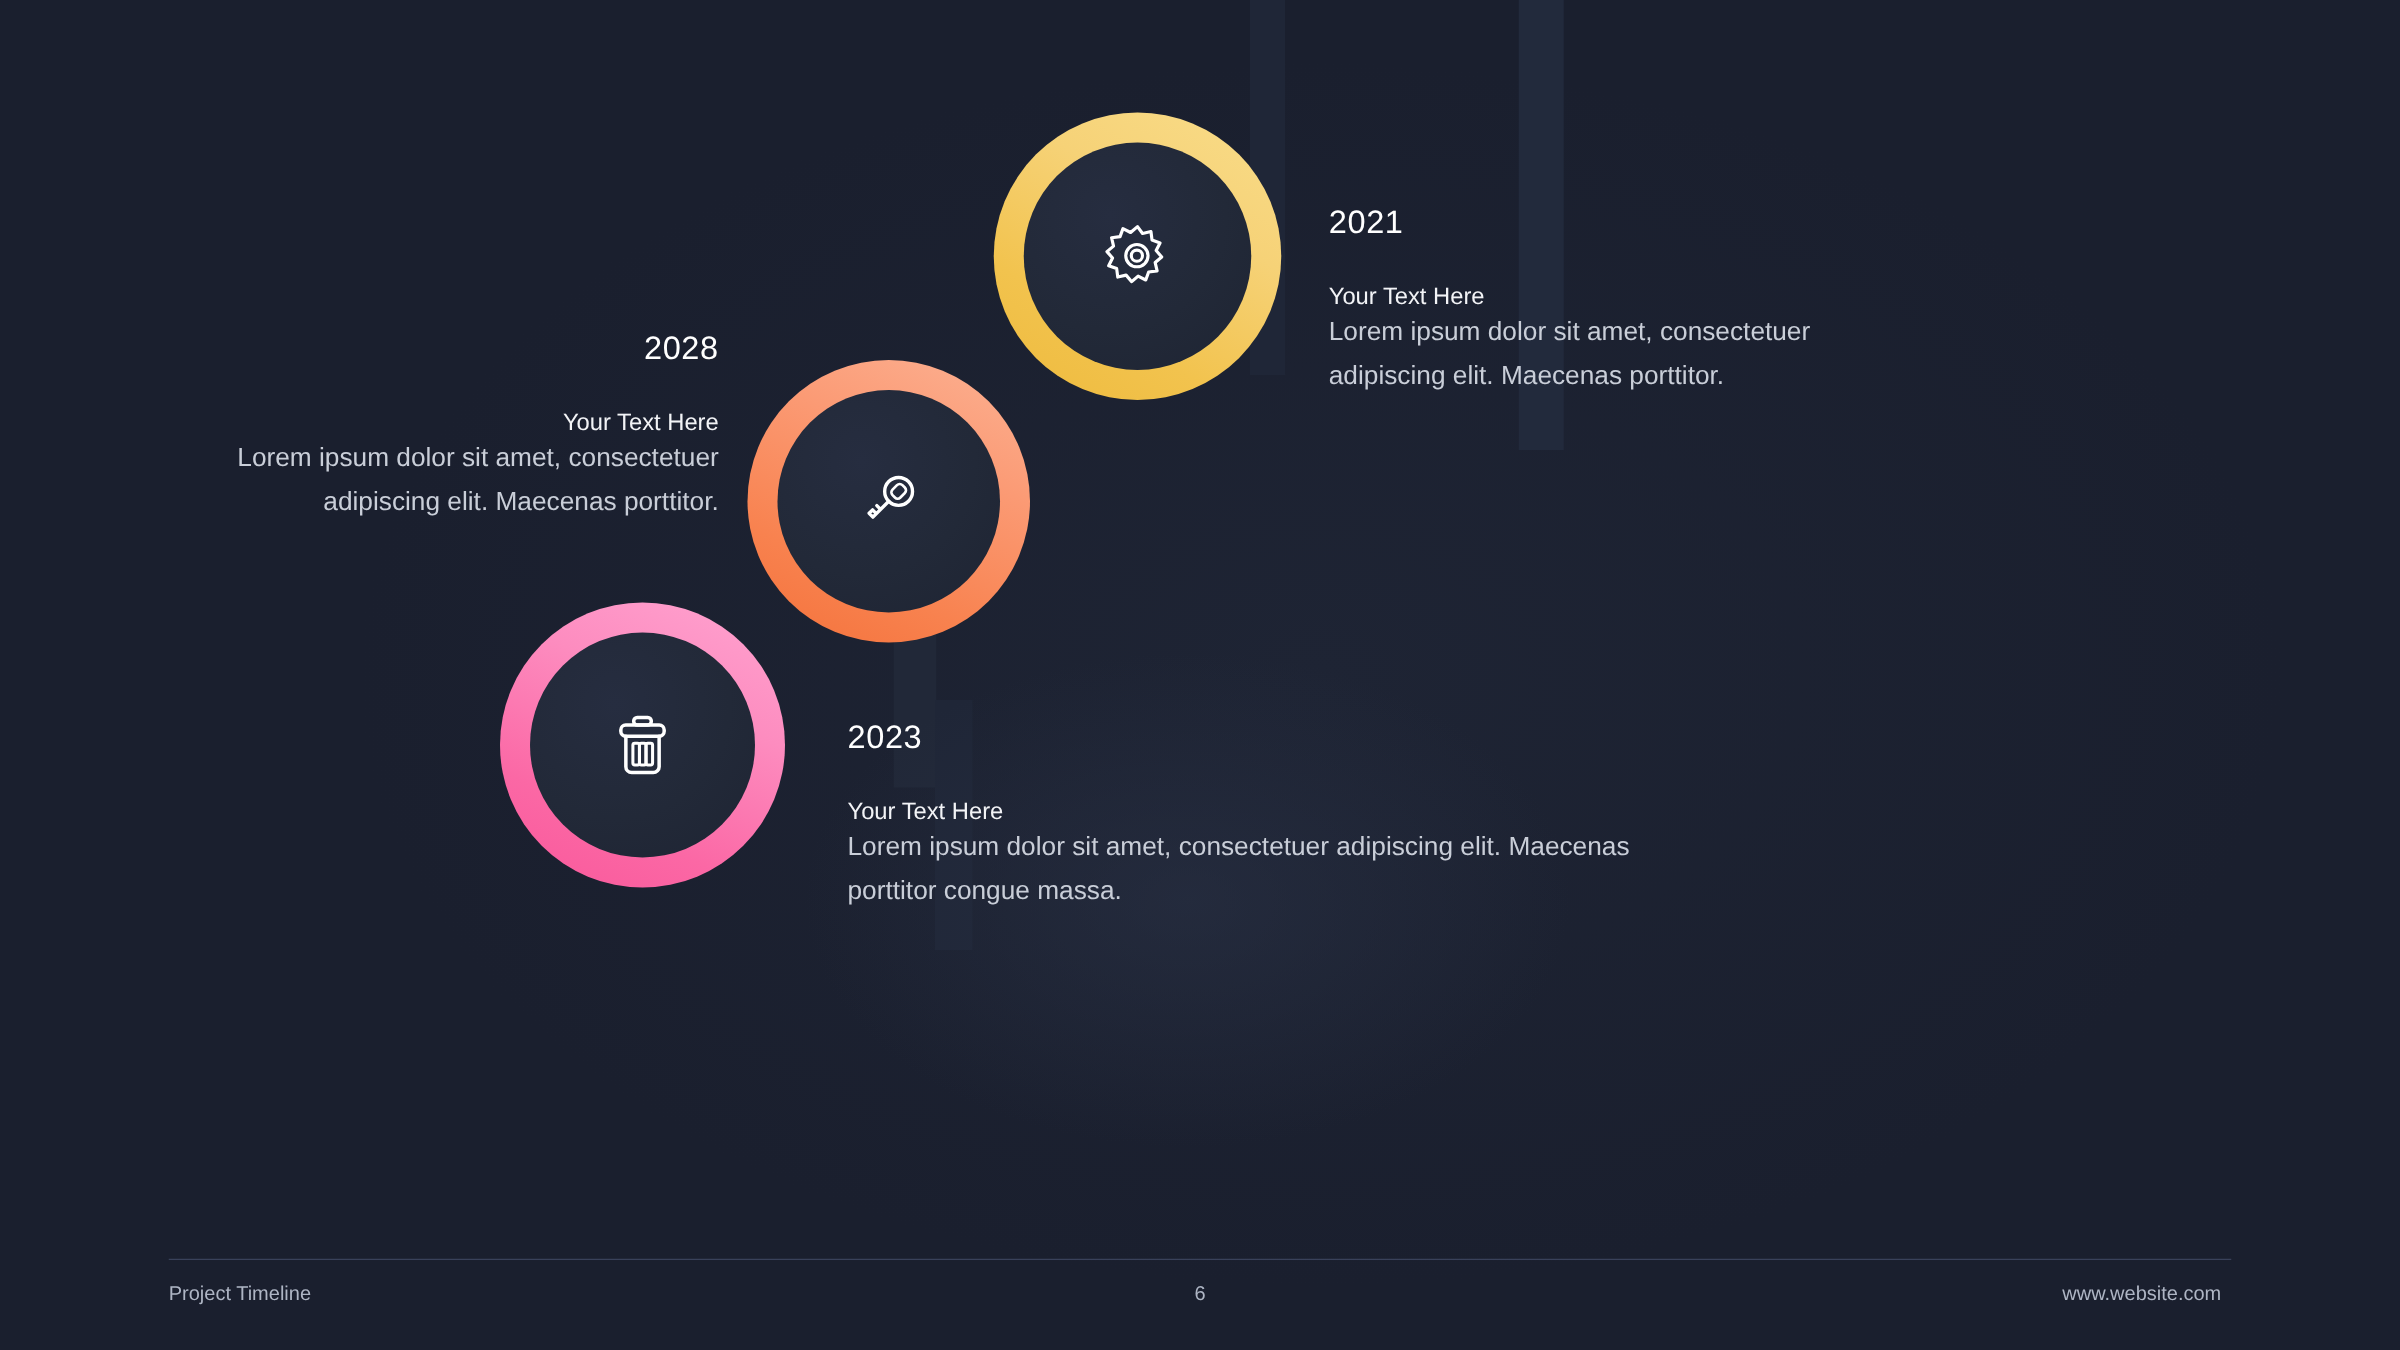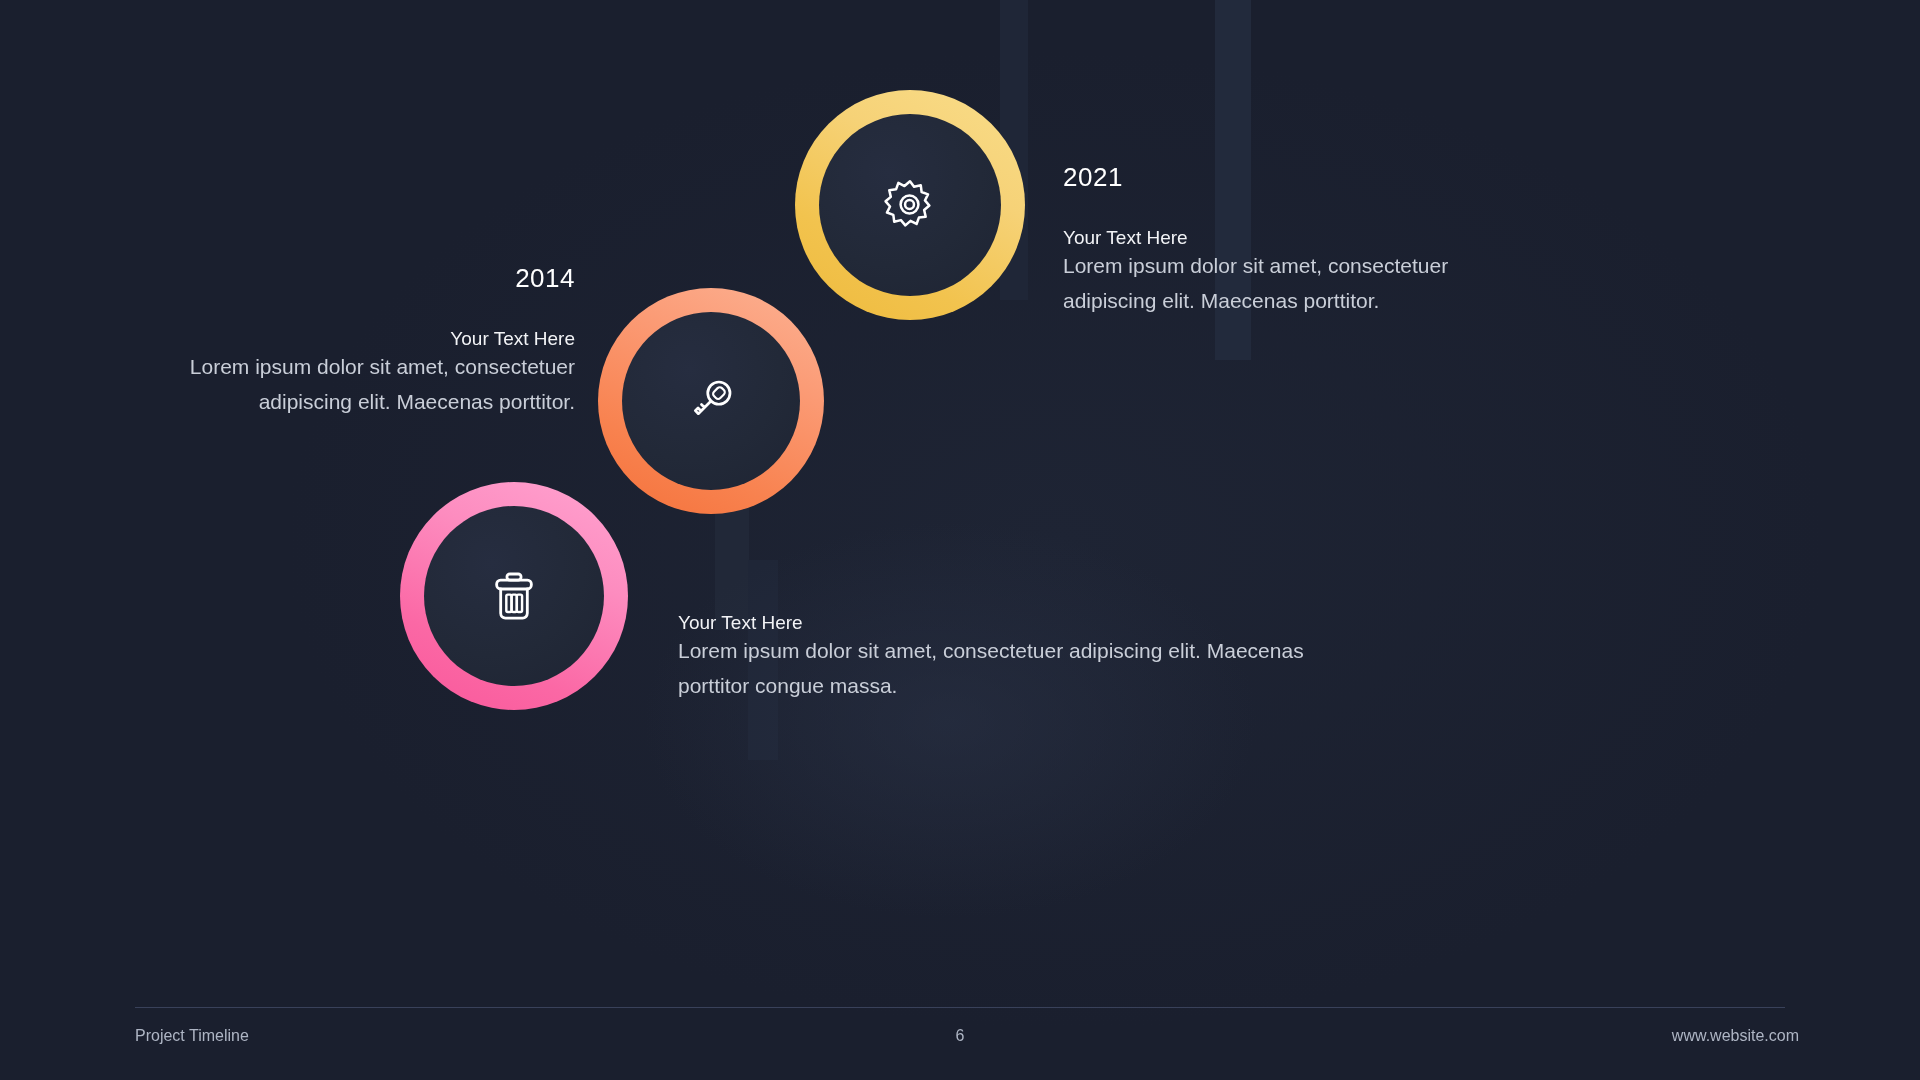--- a/index.html
+++ b/index.html
@@ -76,21 +76,21 @@
 
   
   .footer-rule {
     position:absolute; left:135px; top:1007px;
     width:1650px; height:1px; background:#39415a;
   }
   .footer { position:absolute; top:1027px; height:30px;
             font-size:16px; font-weight:300; color:#aeb5c4; }
   .footer-left  { left:135px; }
   .footer-page  { left:0; width:1920px; text-align:center; color:#aeb5c4; }
-  .footer-right { right:121px; }
+  .footer-right { right:143px; }
 </style>
 </head>
 <body>
 
 <div class="slide">
 
   <div class="vbar b2"></div>
   <div class="vbar b1"></div>
   <div class="vbar b3"></div>
   <div class="vbar b4"></div>
@@ -142,26 +142,27 @@
     </div>
   </div>
 
   <div class="block b-2021">
     <div class="year">2021</div>
     <div class="sub">Your Text Here</div>
     <div class="body">Lorem ipsum dolor sit amet, consectetuer adipiscing elit. Maecenas porttitor.</div>
   </div>
 
   <div class="block b-2022">
-    <div class="year">2014</div>
+    <div class="year">2028</div>
     <div class="sub">Your Text Here</div>
     <div class="body">Lorem ipsum dolor sit amet, consectetuer adipiscing elit. Maecenas porttitor.</div>
   </div>
 
   <div class="block b-2023">
+    <div class="year">2023</div>
     <div class="sub">Your Text Here</div>
     <div class="body">Lorem ipsum dolor sit amet, consectetuer adipiscing elit. Maecenas porttitor congue massa.</div>
   </div>
 
   <div class="footer-rule"></div>
   <div class="footer footer-left">Project Timeline</div>
   <div class="footer footer-page">6</div>
   <div class="footer footer-right">www.website.com</div>
 
 </div>

